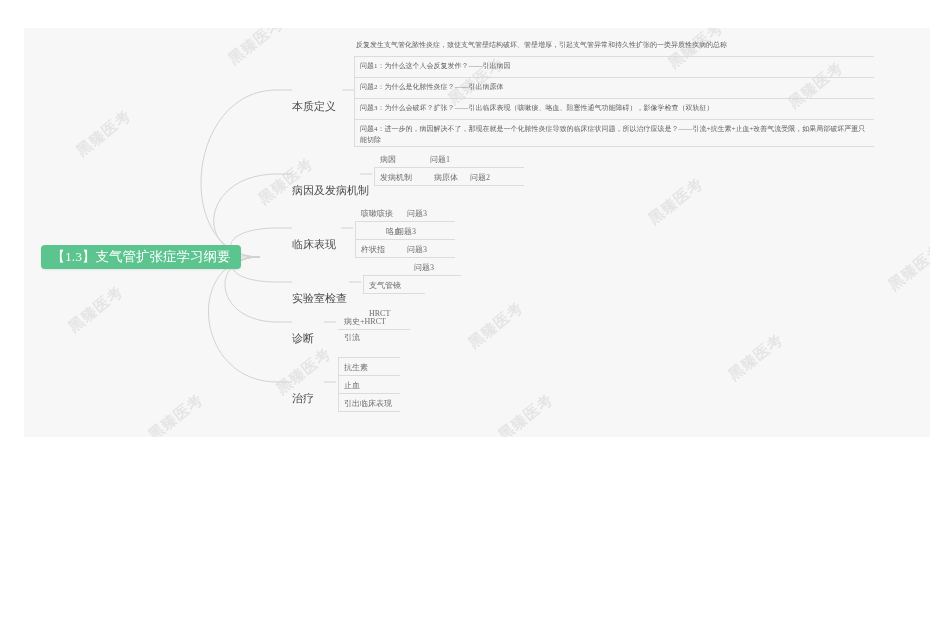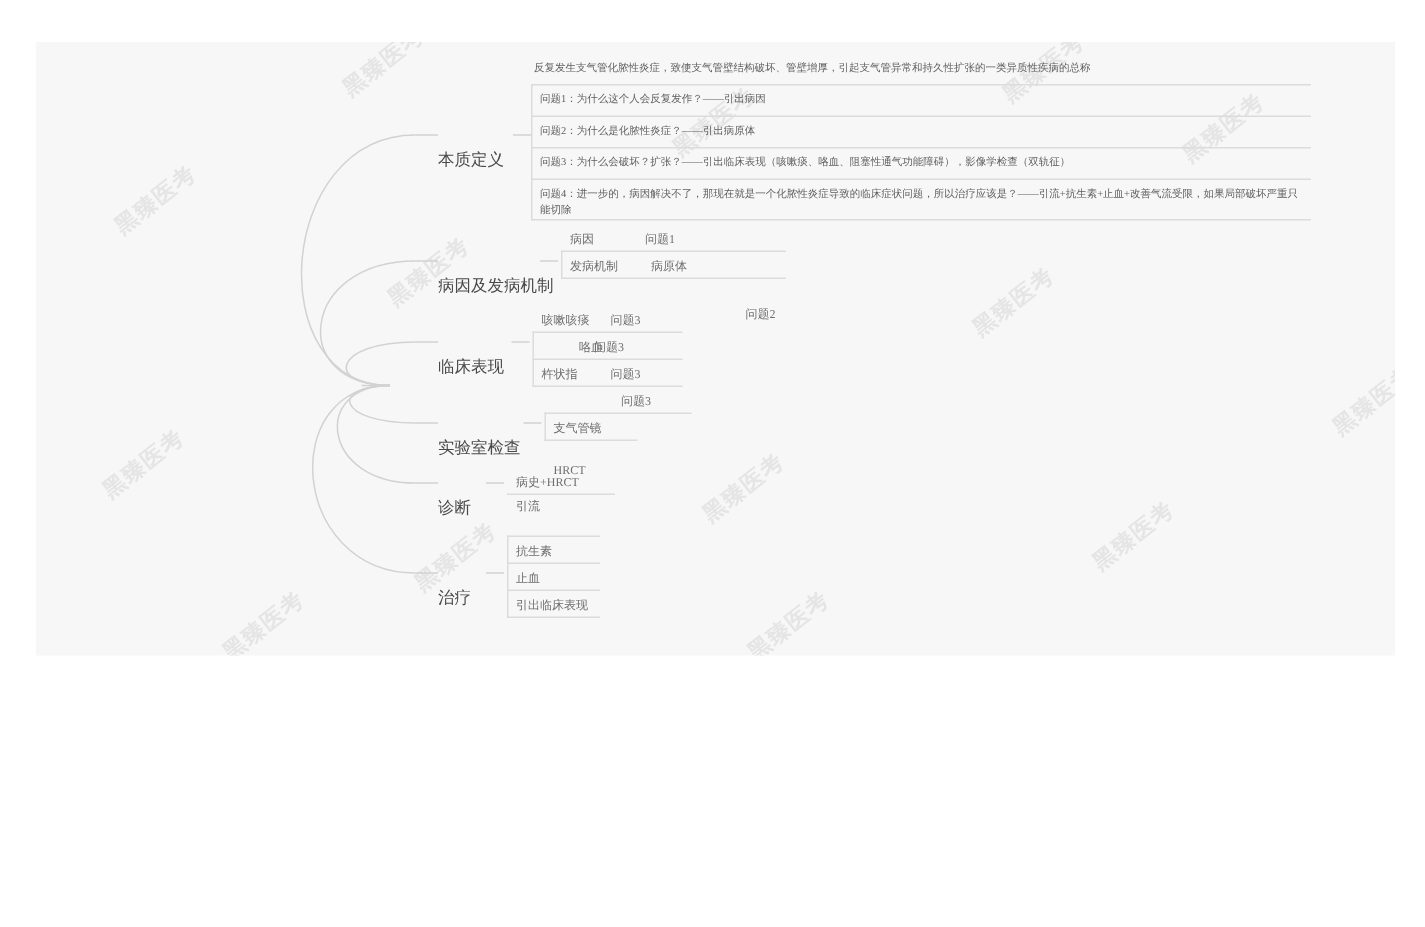--- a/index.html
+++ b/index.html
@@ -90,20 +90,23 @@
 
     <path d="M317,200 L329,200"></path>
 
     <path d="M325,254 L337,254"></path>
 
     <path d="M300,294 L312,294"></path>
 
     <path d="M300,354 L312,354"></path>
   </svg>
 
+  <div class="node" id="root-node">
+    <span>【1.3】支气管扩张症学习纲要</span>
+  </div>
 
   <div class="node l1" style="left:268px;top:55px;">
     <span>本质定义</span>
   </div>
 
   <div>
 
     <div class="node textline" style="left:332px;top:12px;">
       <span>反复发生支气管化脓性炎症，致使支气管壁结构破坏、管壁增厚，引起支气管异常和持久性扩张的一类异质性疾病的总称</span>
     </div>
@@ -143,21 +146,21 @@
       <span>问题1</span>
     </div>
     <div class="rule" style="left:350px;top:139px;width:150px;"></div>
 
     <div class="node l2" style="left:356px;top:144px;">
       <span>发病机制</span>
     </div>
     <div class="node l2" style="left:410px;top:144px;">
       <span>病原体</span>
     </div>
-    <div class="node l2" style="left:473px;top:144px;margin-top:32px;">
+    <div class="node l2" style="left:446px;top:144px;">
       <span>问题2</span>
     </div>
     <div class="rule" style="left:350px;top:157px;width:150px;"></div>
     <div class="vrule" style="left:350px;top:139px;height:19px;"></div>
   </div>
 
   <div class="node l1" style="left:268px;top:193px;text-align:center;">
     <span>临床表现</span>
   </div>
 

